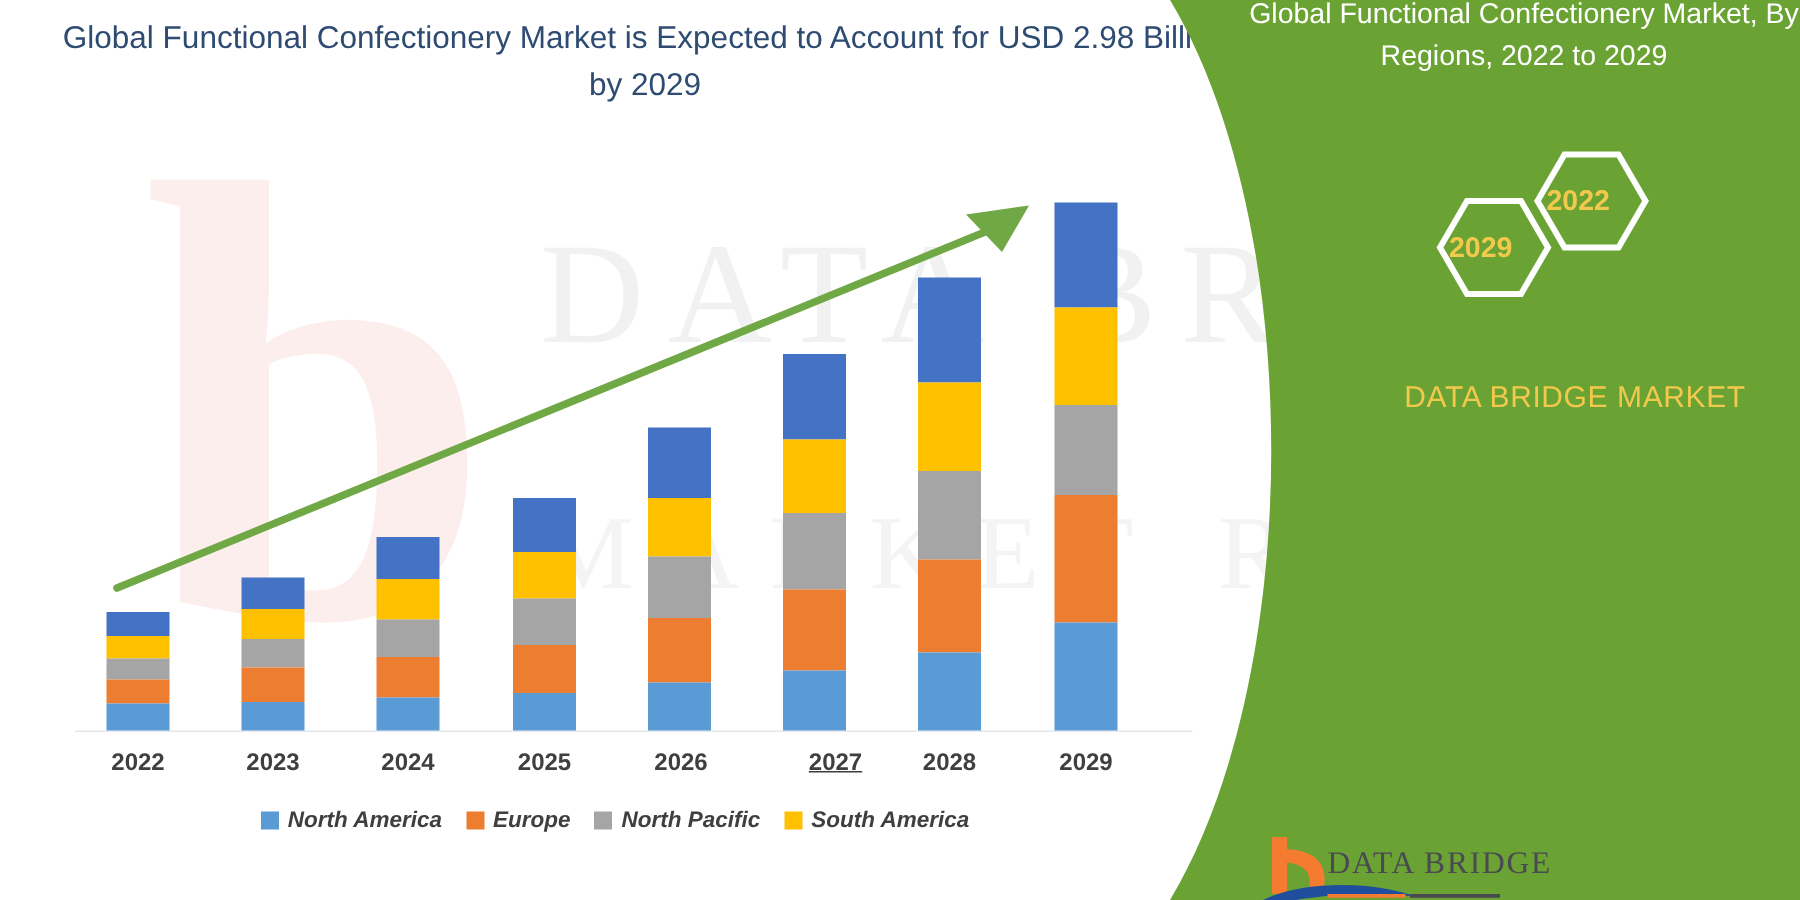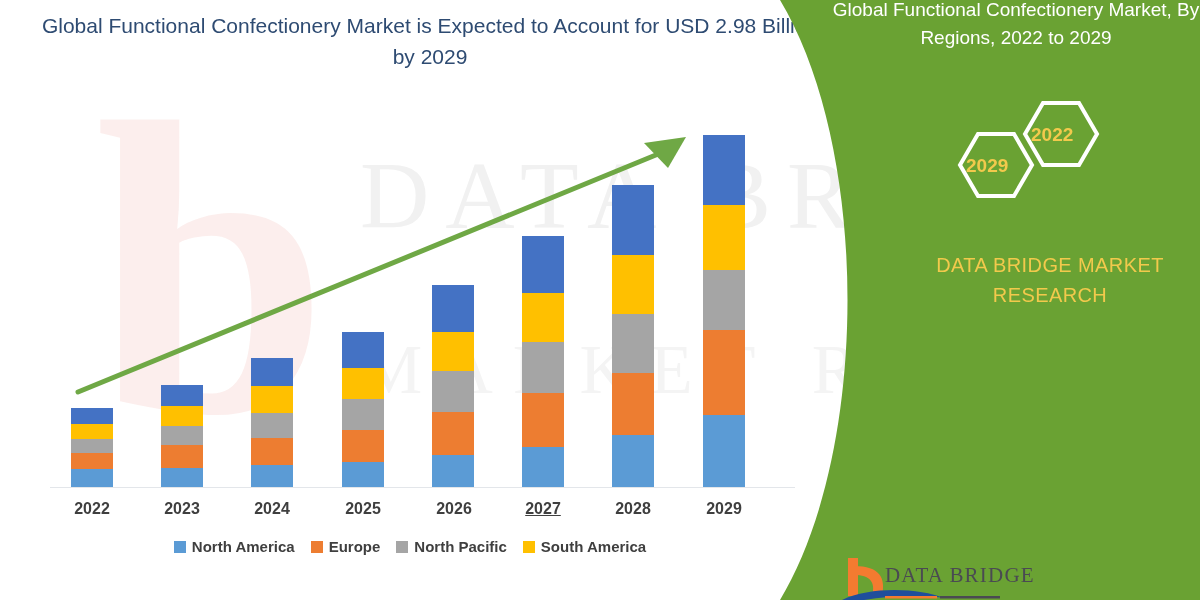--- a/index.html
+++ b/index.html
@@ -58,20 +58,21 @@
   }
 
   
   #arrow { position: absolute; left: 0; top: 0; width: 840px; height: 600px; }
 
   
   .legend {
     position: absolute; left: 0; top: 538px; width: 820px;
     display: flex; justify-content: center; align-items: center; gap: 16px;
     flex-wrap: nowrap;
+    font-style: italic;
   }
   .legend-item { display: flex; align-items: center; gap: 6px; }
   .legend-swatch { width: 12px; height: 12px; display: block; }
   .legend-label {
     font-size: 15px; color: #3f3f3f; font-weight: 700; white-space: nowrap;
     font-family: "Liberation Sans", sans-serif;
   }
 
   
   #panel { position: absolute; right: 0; top: 0; width: 420px; height: 600px; }
@@ -170,21 +171,21 @@
           <div class="seg" style="height: 65px; background: rgb(255, 192, 0);"></div>
           <div class="seg" style="height: 70px; background: rgb(68, 114, 196);"></div>
         </div>
       </div>
     <div id="xlabels">
         <div class="xlabel" style="left: 52px;">2022</div>
         <div class="xlabel" style="left: 142px;">2023</div>
         <div class="xlabel" style="left: 232px;">2024</div>
         <div class="xlabel" style="left: 323px;">2025</div>
         <div class="xlabel" style="left: 414px;">2026</div>
-        <div class="xlabel" style="left: 503px; text-decoration: underline;">2027</div>
+        <div class="xlabel" style="left: 517px; text-decoration: underline;">2027</div>
         <div class="xlabel" style="left: 593px;">2028</div>
         <div class="xlabel" style="left: 684px;">2029</div>
       </div>
 
     <svg id="arrow" viewBox="0 0 840 600">
       <line x1="78" y1="392" x2="668" y2="150" stroke="#6FA845" stroke-width="5" stroke-linecap="round"></line>
       <polygon points="686,137 644,143 668,168" fill="#6FA845"></polygon>
     </svg>
   </div>
 
@@ -218,21 +219,20 @@
     <svg viewBox="0 0 200 130">
       <polygon points="30,65 48,34 84,34 102,65 84,96 48,96" fill="none" stroke="#ffffff" stroke-width="4"></polygon>
       <polygon points="95,34 113,3 149,3 167,34 149,65 113,65" fill="none" stroke="#ffffff" stroke-width="4"></polygon>
     </svg>
     <div class="hex-label" style="left:36px; top:55px;">2029</div>
     <div class="hex-label" style="left:101px; top:24px;">2022</div>
   </div>
 
   <div class="brand">
     <div>DATA BRIDGE MARKET</div>
-    <div>RESEARCH</div>
   </div>
 
   <svg class="logo" viewBox="0 0 260 48">
     <path d="M8 2 L18 2 L18 40 L8 40 Z" fill="#F47B30"></path>
     <path d="M14 10 C40 10, 46 22, 42 40 L32 40 C36 26, 30 19, 14 19 Z" fill="#F47B30"></path>
     <path d="M2 44 C30 30, 80 32, 104 42 C78 38, 34 40, 6 48 Z" fill="#1F4E9C"></path>
     <rect x="45" y="40" width="52" height="2.5" fill="#F47B30"></rect>
     <rect x="100" y="40" width="60" height="2.5" fill="#4a4a52"></rect>
   </svg>
   <div class="logo-text">DATA BRIDGE</div>

